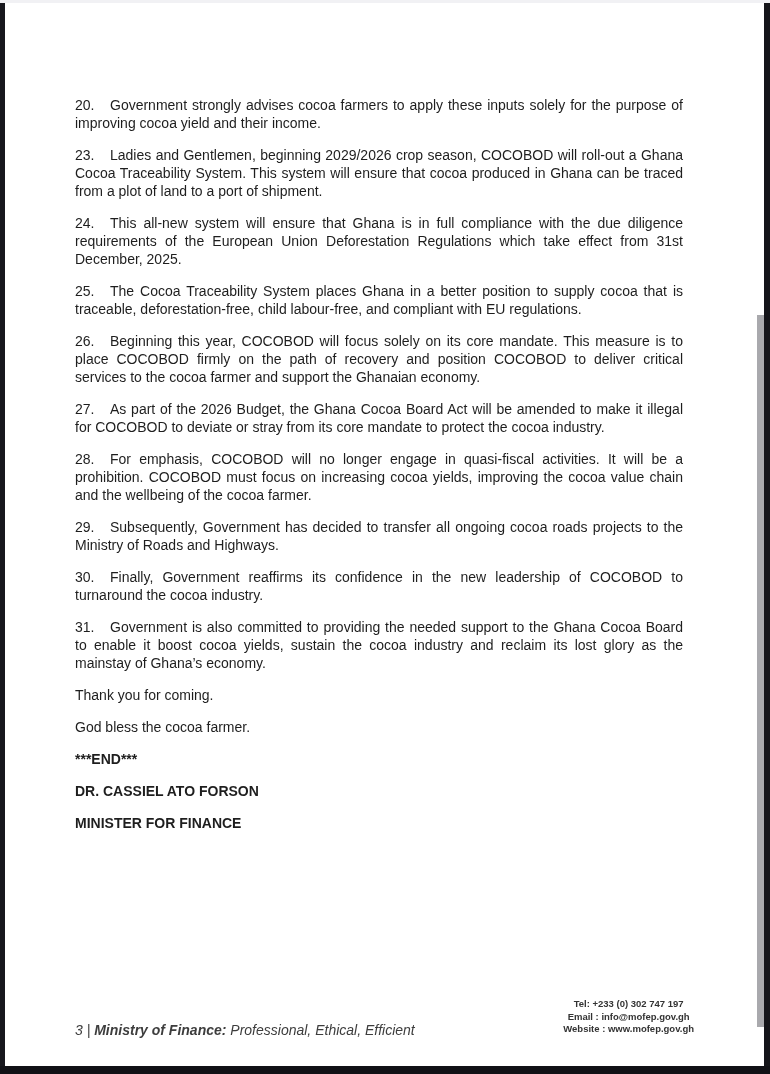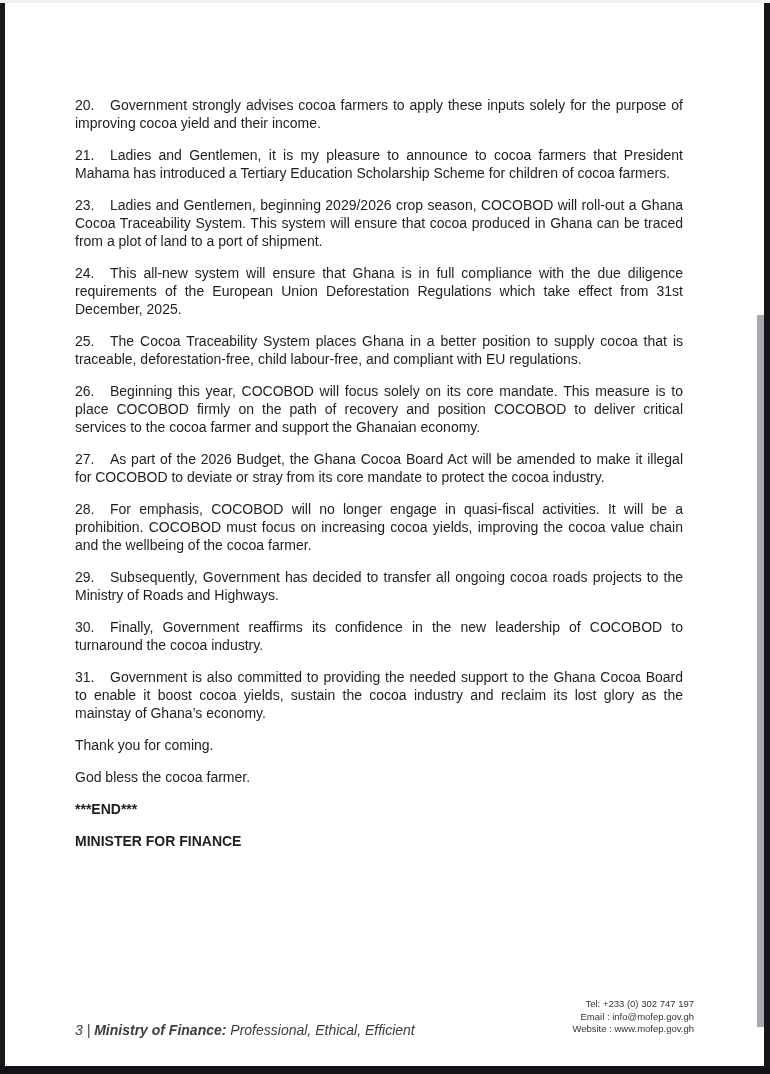--- a/index.html
+++ b/index.html
@@ -32,36 +32,36 @@
 
   
   .footer-left {
     position: absolute; left: 75px; top: 1024px;
     font-size: 14px; font-style: italic; color: #3d3d3d; line-height: 12px;
     white-space: nowrap;
   }
   .fl-min { font-weight: bold; }
   .footer-right {
     position: absolute; right: 76px; top: 998px;
-    text-align: right; font-size: 9.5px; color: #333333; line-height: 12.5px;
+    text-align: center; font-size: 9.5px; color: #333333; line-height: 12.5px;
     white-space: nowrap;
+    font-weight: bold;
   }
 </style>
 </head>
 <body>
 
 <div class="screen">
 
   <div class="content">
 
     <div>
 
         <p class="para"><span class="num">20.</span><span>Government strongly advises cocoa farmers to apply these inputs solely for the purpose of improving cocoa yield and their income.</span></p>
 
-        <p class="para"><span class="num">21.</span><span>Ladies and Gentlemen, it is my pleasure to announce to cocoa farmers that President Mahama has introduced a Tertiary Education Scholarship Scheme for children of cocoa farmers.</span></p>
 
 
         <p class="para"><span class="num">23.</span><span>Ladies and Gentlemen, beginning 2029/2026 crop season, COCOBOD will roll-out a Ghana Cocoa Traceability System. This system will ensure that cocoa produced in Ghana can be traced from a plot of land to a port of shipment.</span></p>
 
         <p class="para"><span class="num">24.</span><span>This all-new system will ensure that Ghana is in full compliance with the due diligence requirements of the European Union Deforestation Regulations which take effect from 31st December, 2025.</span></p>
 
         <p class="para"><span class="num">25.</span><span>The Cocoa Traceability System places Ghana in a better position to supply cocoa that is traceable, deforestation-free, child labour-free, and compliant with EU regulations.</span></p>
 
         <p class="para"><span class="num">26.</span><span>Beginning this year, COCOBOD will focus solely on its core mandate. This measure is to place COCOBOD firmly on the path of recovery and position COCOBOD to deliver critical services to the cocoa farmer and support the Ghanaian economy.</span></p>
 
@@ -77,20 +77,21 @@
       </div>
 
     <div>
 
         <p class="para plain">Thank you for coming.</p>
 
         <p class="para plain">God bless the cocoa farmer.</p>
       </div>
 
     <p class="para plain bold">***END***</p>
+    <p class="para plain bold">DR. CASSIEL ATO FORSON</p>
     <p class="para plain bold">MINISTER FOR FINANCE</p>
 
   </div>
 
   <div class="footer-left"><span>3 |</span> <span class="fl-min">Ministry of Finance:</span> <span>Professional, Ethical, Efficient</span></div>
 
   <div class="footer-right">
     <div>Tel: +233 (0) 302 747 197</div>
     <div>Email : info@mofep.gov.gh</div>
     <div>Website : www.mofep.gov.gh</div>

